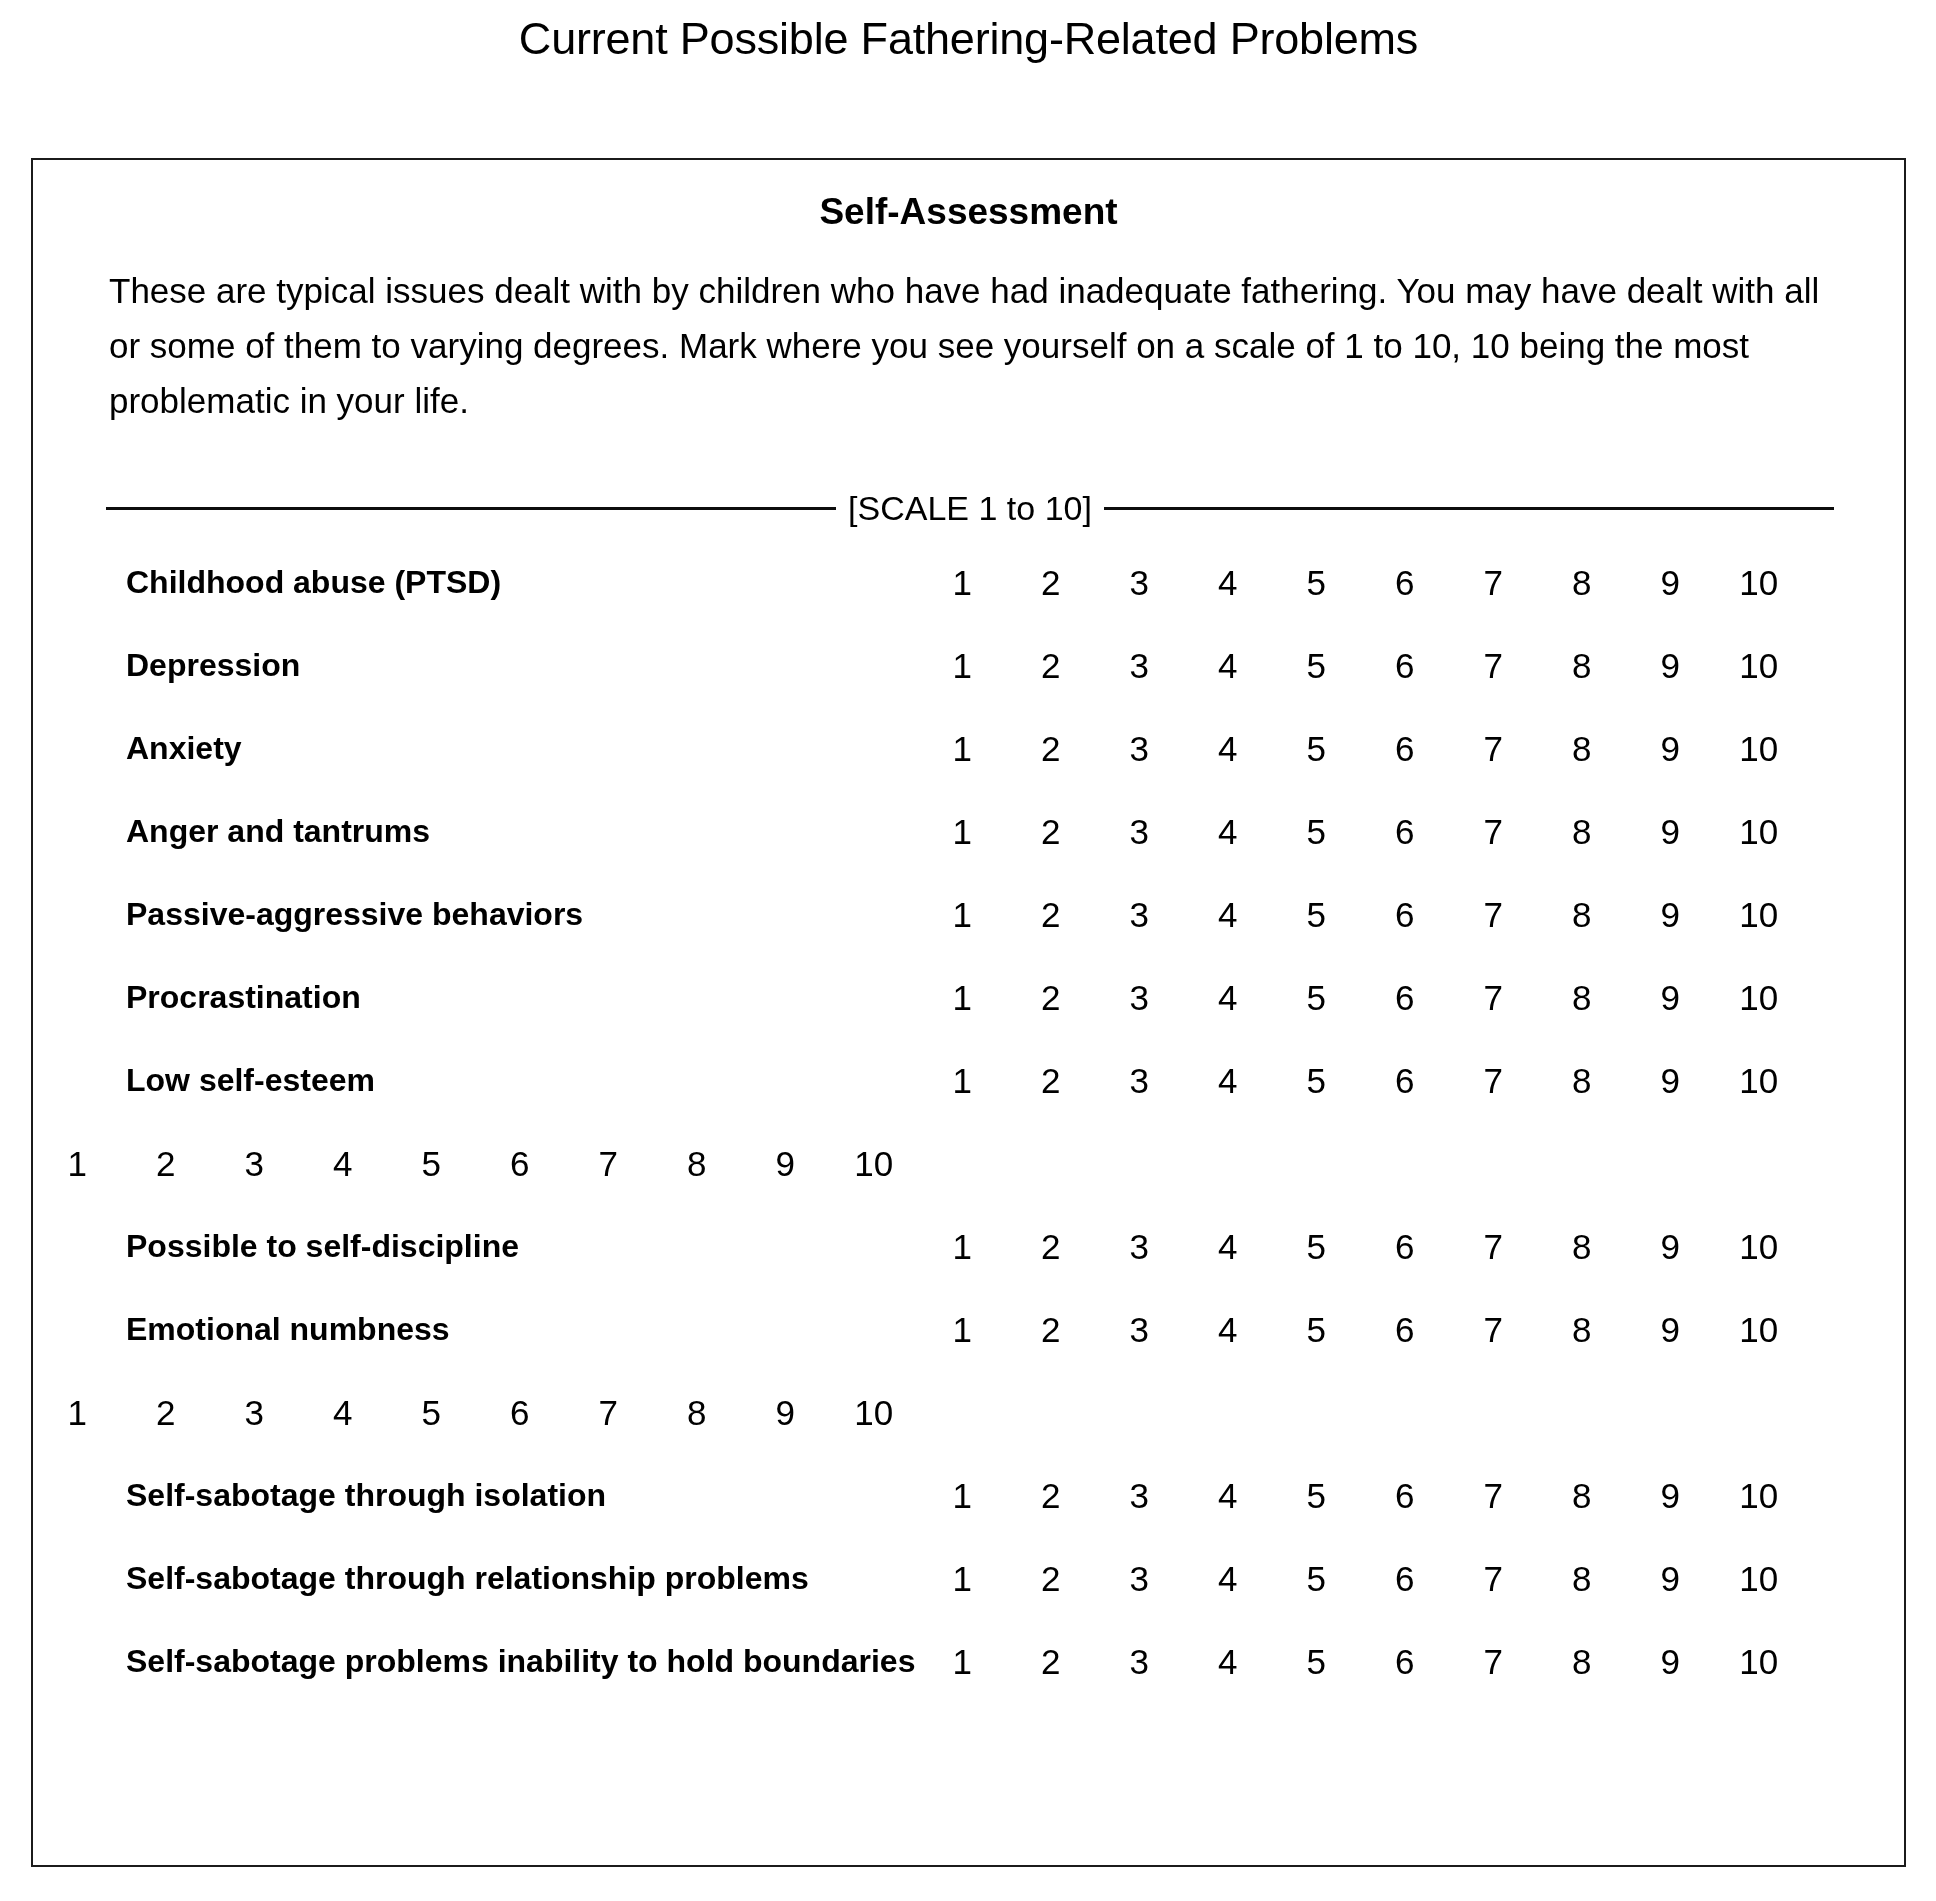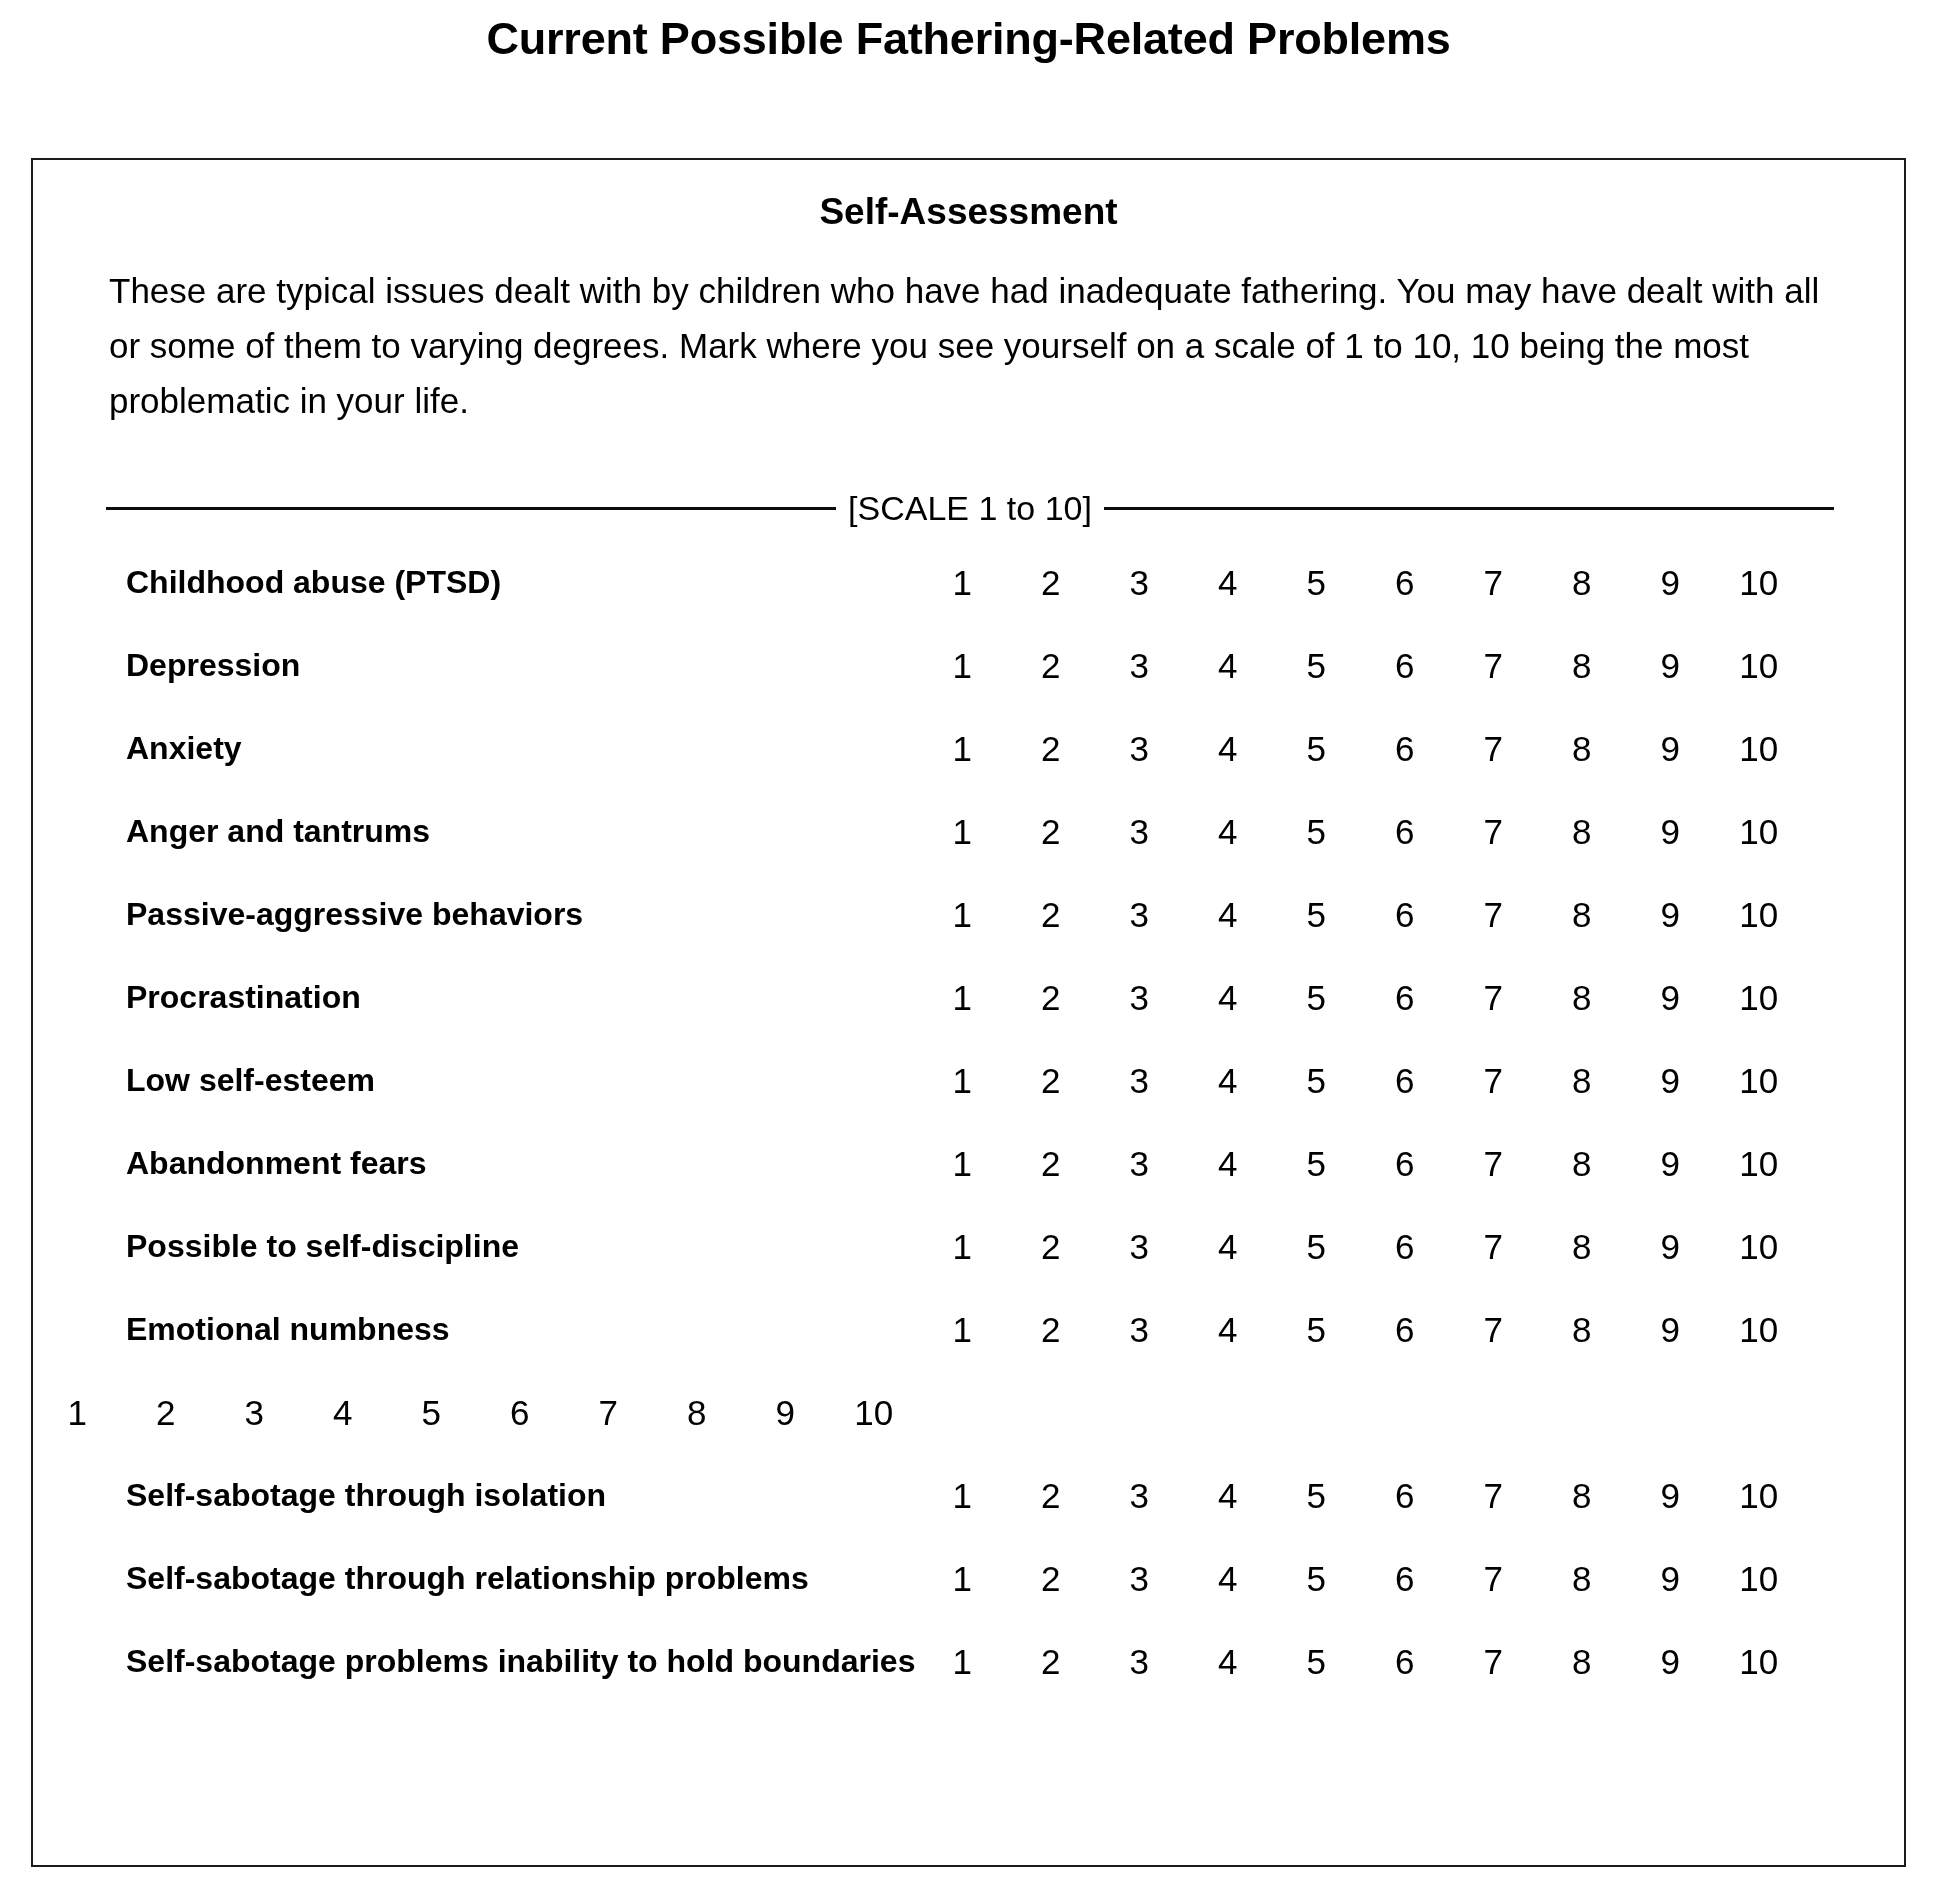--- a/index.html
+++ b/index.html
@@ -23,21 +23,21 @@
   }
 
   
   .doc-title {
     position: absolute;
     left: 0;
     top: 11.7px;
     width: 1937px;
     text-align: center;
     font-size: 45px;
-    font-weight: bold;
+    font-weight: normal;
     letter-spacing: -0.2px;
     line-height: 1.2;
   }
 
   
   .frame {
     position: absolute;
     left: 31px;
     top: 158px;
     width: 1875px;
@@ -262,21 +262,20 @@
               <div class="scale-cell">4</div>
               <div class="scale-cell">5</div>
               <div class="scale-cell">6</div>
               <div class="scale-cell">7</div>
               <div class="scale-cell">8</div>
               <div class="scale-cell">9</div>
               <div class="scale-cell">10</div>
             </div>
           </div>
           <div class="item-row">
-            <div class="item-label">Abandonment fears</div>
             <div class="scale-cells">
               <div class="scale-cell">1</div>
               <div class="scale-cell">2</div>
               <div class="scale-cell">3</div>
               <div class="scale-cell">4</div>
               <div class="scale-cell">5</div>
               <div class="scale-cell">6</div>
               <div class="scale-cell">7</div>
               <div class="scale-cell">8</div>
               <div class="scale-cell">9</div>

